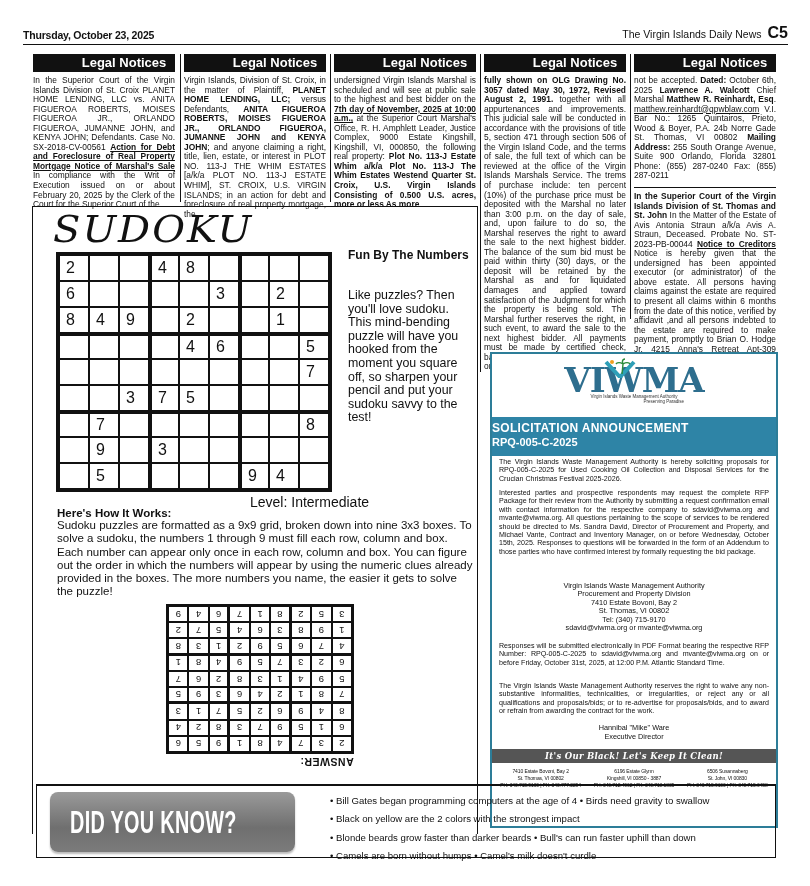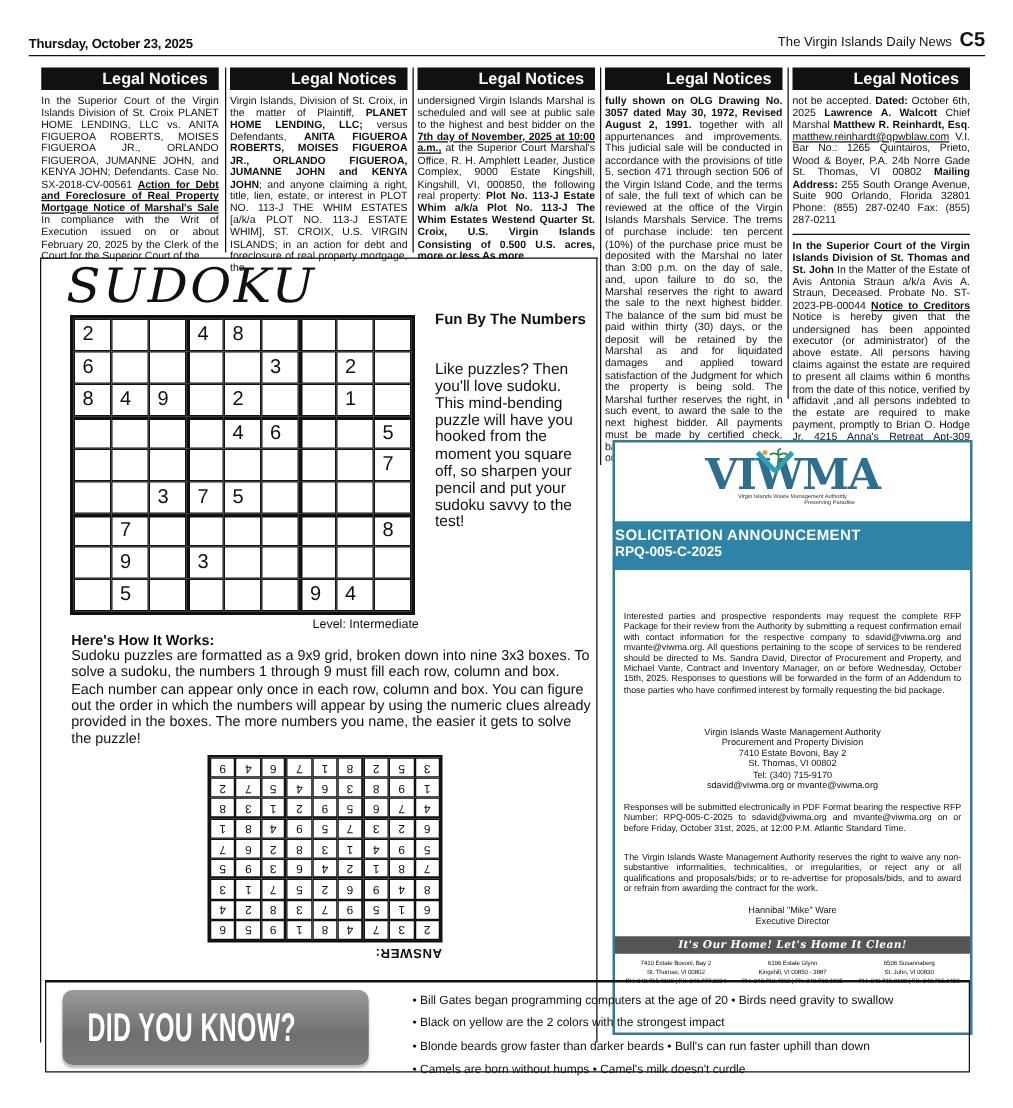--- a/index.html
+++ b/index.html
@@ -14,21 +14,21 @@
   .lg-head { background: #111; color: #fff; font-weight: bold; font-size: 13px; text-align: center; height: 18px; line-height: 18px; padding-left: 40px; }
   .lg-body { font-size: 8.4px; line-height: 9.55px; text-align: justify; margin-top: 4px; hyphens: auto; }
   .col-div { position: absolute; top: 54px; width: 1px; background: #111; }
 
   .sudoku-box { position: absolute; left: 32px; top: 206px; width: 446px; height: 628px; border: 1.5px solid #111; border-bottom: none; }
   .sudoku-title { position: absolute; left: 53px; top: 206px; font-family: "DejaVu Serif", serif; font-size: 40px; font-style: italic; letter-spacing: 2px; color: #111; transform: scaleY(0.95); }
   .grid { position: absolute; left: 56px; top: 252px; width: 276px; height: 240px; border: 3px solid #111; display: grid; grid-template-columns: repeat(9, 1fr); grid-template-rows: repeat(9, 1fr); }
   .cell { border: 1px solid #111; font-size: 16px; display: flex; align-items: center; justify-content: flex-start; padding-left: 6px; }
   .cell.bl { border-left-width: 3px; }
   .cell.bt { border-top-width: 3px; }
-  .level { position: absolute; left: 250px; top: 494px; font-size: 10px; }
+  .level { position: absolute; left: 250px; top: 494px; font-size: 14px; }
   .fun-title { position: absolute; left: 348px; top: 249px; font-weight: bold; font-size: 12px; line-height: 13px; }
   .fun-body { position: absolute; left: 348px; top: 289px; width: 120px; font-size: 12.4px; line-height: 13.6px; }
   .how-title { position: absolute; left: 57px; top: 507px; font-weight: bold; font-size: 11.5px; }
   .how-body { position: absolute; left: 57px; top: 519px; width: 418px; font-size: 11.5px; line-height: 13.3px; }
 
   .answer { position: absolute; left: 166px; top: 604px; width: 188px; height: 150px; border: 2.5px solid #111; display: grid; grid-template-columns: repeat(9, 1fr); grid-template-rows: repeat(9, 1fr); transform: rotate(180deg); }
   .acell { border: 0.8px solid #111; font-size: 9.5px; display: flex; align-items: center; justify-content: center; }
   .acell.bl { border-left-width: 2.5px; }
   .acell.bt { border-top-width: 2.5px; }
   .answer-label { position: absolute; left: 300px; top: 756px; font-weight: bold; font-size: 10.5px; transform: rotate(180deg); letter-spacing: 0.5px; }
@@ -277,34 +277,35 @@
     </svg>
     <div style="height:18px"></div>
     <div class="mark" style="margin-top:-14px">VIWMA</div>
     <div class="sub" style="margin-top:-6px">Virgin Islands Waste Management Authority</div>
     <div class="sub" style="text-align:right;padding-right:92px">Preserving Paradise</div>
   </div>
   <div class="ad-banner">
     <div class="t1">SOLICITATION ANNOUNCEMENT</div>
     <div class="t2">RPQ-005-C-2025</div>
   </div>
+  <div class="ad-text" style="top:104px">The Virgin Islands Waste Management Authority is hereby soliciting proposals for RPQ-005-C-2025 for Used Cooking Oil Collection and Disposal Services for the Crucian Christmas Festival 2025-2026.</div>
   <div class="ad-text" style="top:135px">Interested parties and prospective respondents may request the complete RFP Package for their review from the Authority by submitting a request confirmation email with contact information for the respective company to sdavid@viwma.org and mvante@viwma.org. All questions pertaining to the scope of services to be rendered should be directed to Ms. Sandra David, Director of Procurement and Property, and Michael Vante, Contract and Inventory Manager, on or before Wednesday, October 15th, 2025. Responses to questions will be forwarded in the form of an Addendum to those parties who have confirmed interest by formally requesting the bid package.</div>
   <div class="ad-center" style="top:228px" id="ad-address">
       <div>Virgin Islands Waste Management Authority</div>
       <div>Procurement and Property Division</div>
       <div>7410 Estate Bovoni, Bay 2</div>
       <div>St. Thomas, VI 00802</div>
       <div>Tel: (340) 715-9170</div>
       <div>sdavid@viwma.org or mvante@viwma.org</div>
     </div>
   <div class="ad-text" style="top:288px">Responses will be submitted electronically in PDF Format bearing the respective RFP Number: RPQ-005-C-2025 to sdavid@viwma.org and mvante@viwma.org on or before Friday, October 31st, 2025, at 12:00 P.M. Atlantic Standard Time.</div>
   <div class="ad-text" style="top:328px">The Virgin Islands Waste Management Authority reserves the right to waive any non-substantive informalities, technicalities, or irregularities, or reject any or all qualifications and proposals/bids; or to re-advertise for proposals/bids, and to award or refrain from awarding the contract for the work.</div>
   <div class="ad-center" style="top:370px">Hannibal "Mike" Ware</div>
   <div class="ad-center" style="top:379px">Executive Director</div>
-  <div class="ad-slogan">It's Our Home! Let's Home It Clean!</div>
+  <div class="ad-slogan">It's Our Black! Let's Keep It Clean!</div>
   <div class="ad-offices" id="ad-offices">
       <div>
         <div>7410 Estate Bovoni, Bay 2</div>
         <div>St. Thomas, VI 00802</div>
         <div>PH: 340.715.9100 | FX: 340.777.2294</div>
       </div>
       <div>
         <div>6196 Estate Glynn</div>
         <div>Kingshill, VI 00850 - 3887</div>
         <div>PH: 340.712.4962 | FX: 340.718.1835</div>
@@ -322,17 +323,17 @@
   <svg class="bulb" viewBox="0 0 30 40">
     <g stroke="#fff" stroke-width="1.6" fill="none" stroke-linecap="round">
       <path d="M15 2 V6 M5 7 L7.5 9.5 M25 7 L22.5 9.5 M1 17 H4 M26 17 H29 M4 26 L6 24.5 M26 26 L24 24.5"></path>
       <path d="M9 18 A6 6 0 1 1 21 18 C21 22 18 23 18 27 H12 C12 23 9 22 9 18 Z"></path>
       <path d="M12 30 H18 M12.5 33 H17.5 M13.5 36 H16.5"></path>
     </g>
   </svg>
   <div class="txt">DID YOU KNOW?</div>
 </div>
 <div class="dyk-facts" id="dyk-facts">
-    <div>• Bill Gates began programming computers at the age of 20 • Birds need gravity to swallow</div>
+    <div>• Bill Gates began programming computers at the age of 4 • Birds need gravity to swallow</div>
     <div>• Black on yellow are the 2 colors with the strongest impact</div>
     <div>• Blonde beards grow faster than darker beards • Bull's can run faster uphill than down</div>
     <div>• Camels are born without humps • Camel's milk doesn't curdle</div>
   </div>
 
 </body></html>

